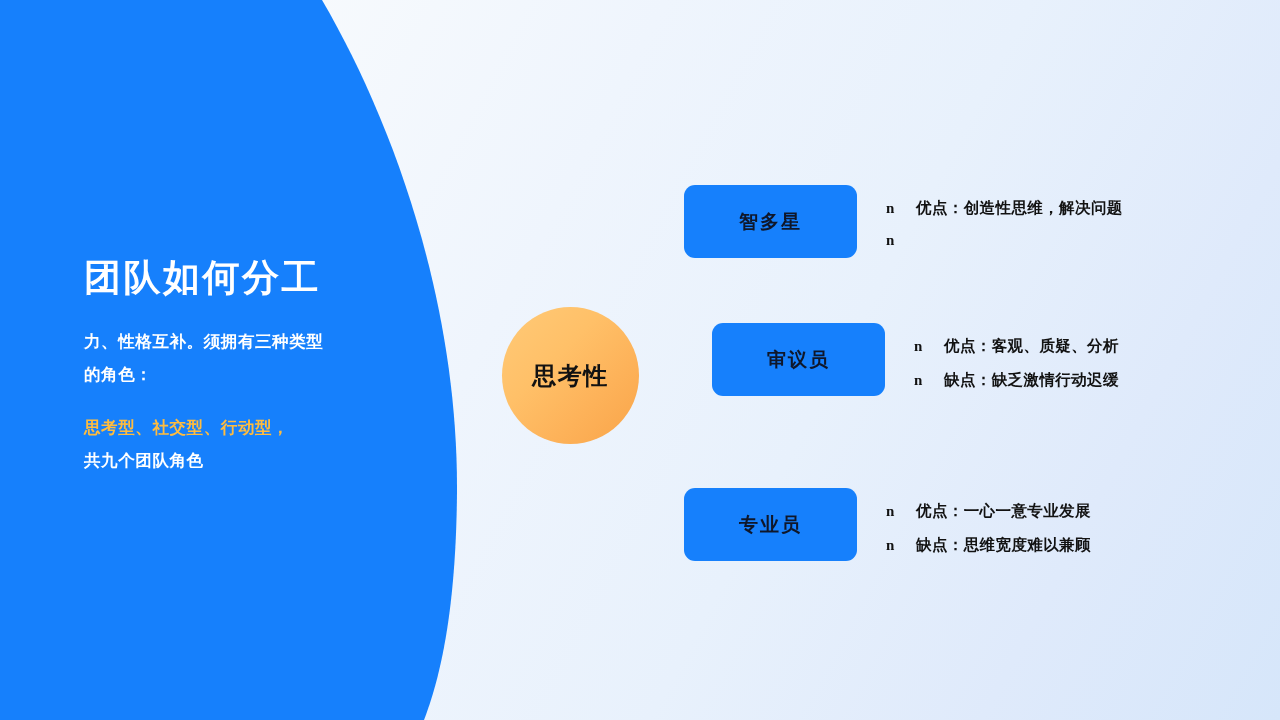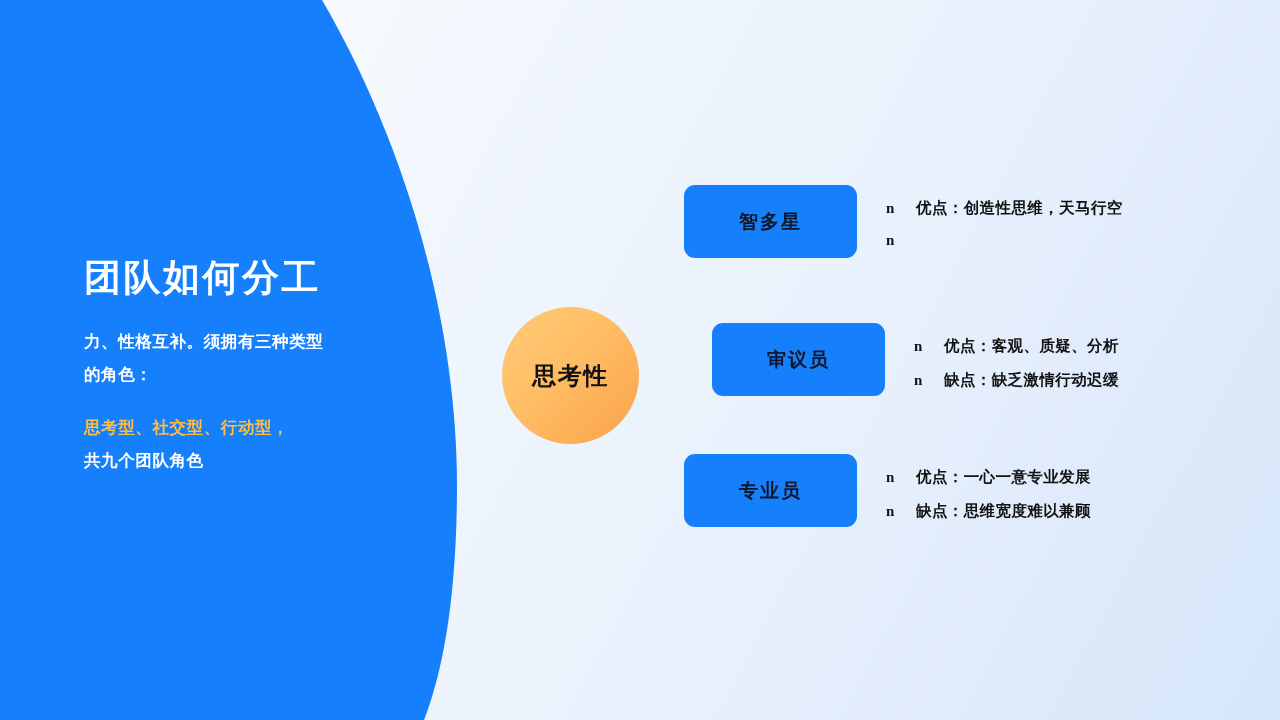--- a/index.html
+++ b/index.html
@@ -89,21 +89,21 @@
   
   .role-row {
     position: absolute;
     left: 684px;
     display: flex;
     align-items: flex-start;
     z-index: 3;
   }
   .role-row.r0 { top: 185px; }
   .role-row.r1 { top: 323px; margin-left: 28px; }
-  .role-row.r2 { top: 454px; }
+  .role-row.r2 { top: 488px; }
 
   .role-chip {
     width: 173px;
     height: 73px;
     border-radius: 11px;
     background: #1680fc;
     display: flex;
     align-items: center;
     justify-content: center;
     flex: none;
@@ -165,21 +165,21 @@
     <span class="center-circle-label">思考性</span>
   </div>
 
   <div class="role-row r0">
     <div class="role-chip">
       <span class="role-chip-label">智多星</span>
     </div>
     <div class="role-points">
       <div class="point-line">
         <span class="point-bullet">n</span>
-        <span class="point-text">优点：创造性思维，天马行空</span>
+        <span class="point-text">优点：创造性思维，解决问题</span>
       </div>
       <div class="point-line">
         <span class="point-bullet">n</span>
       </div>
     </div>
   </div>
 
   <div class="role-row r1">
     <div class="role-chip">
       <span class="role-chip-label">审议员</span>

